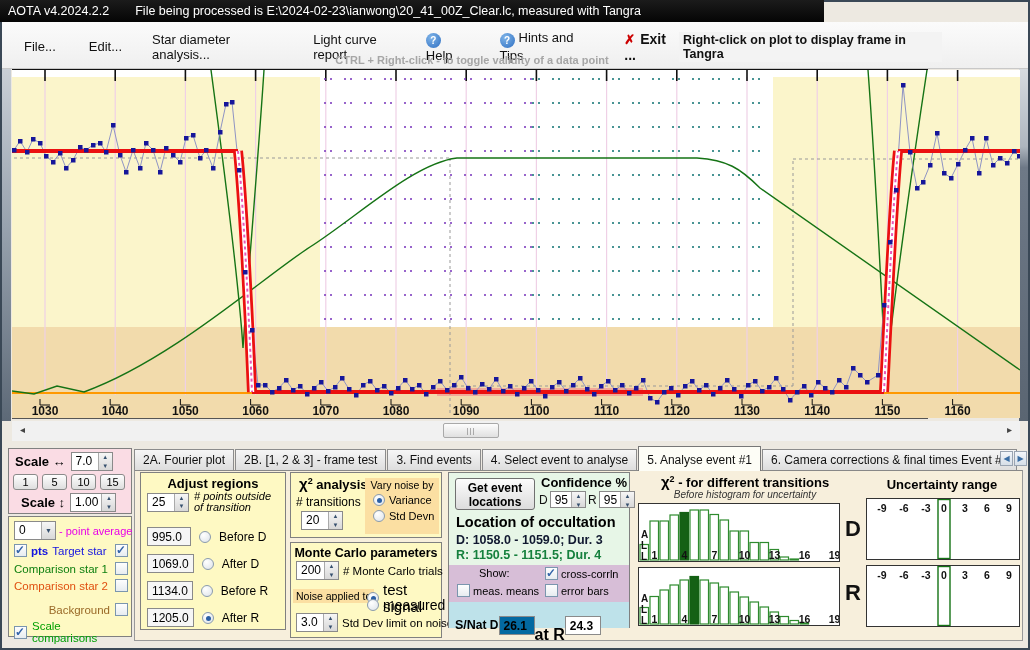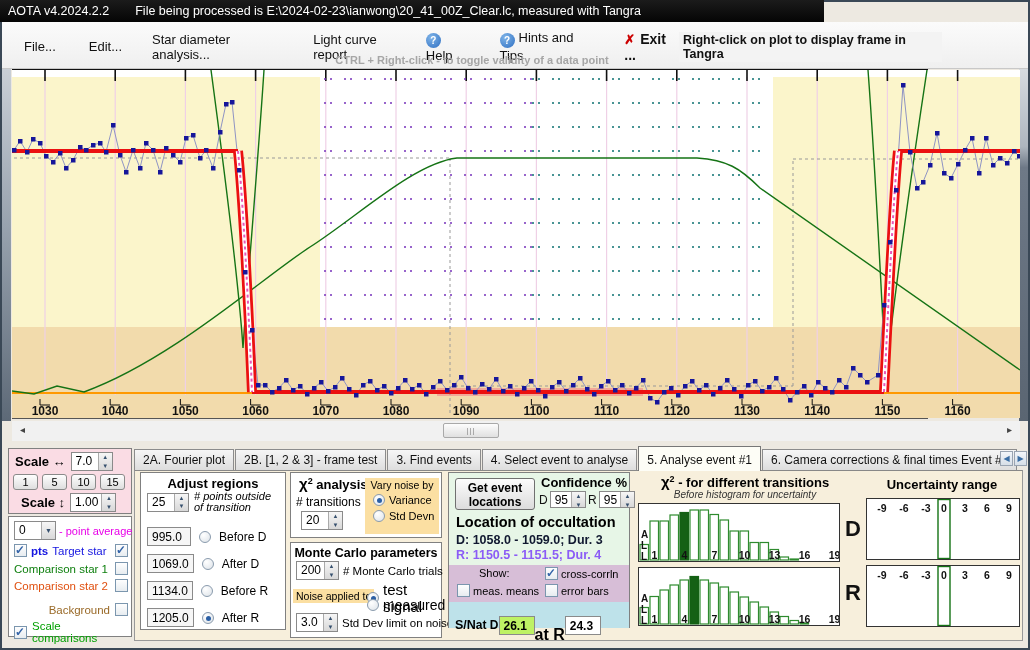--- a/index.html
+++ b/index.html
@@ -30,21 +30,21 @@
   
   .tabs{position:absolute;left:134px;top:446px;height:25px;display:flex;align-items:flex-end;}
   .tab{padding:3px 8px 4px 8px;font-size:12px;border:1px solid #8C8C8C;background:linear-gradient(#F6F6F6,#DCDCDC);
        border-bottom:none;margin-right:1px;white-space:nowrap;color:#111;}
   .tab.active{background:#FDFDF6;padding-top:6px;border-color:#777;position:relative;z-index:3;}
   .tabarrows{position:absolute;left:1000px;top:451px;display:flex;gap:1px;}
   .tabarrows div{width:13px;height:15px;border:1px solid #99A4B2;background:linear-gradient(#F2F6FA,#D7DfE8);
                  font-size:8px;color:#3A6EA5;text-align:center;line-height:14px;}
   
   .content{position:absolute;left:134px;top:470px;width:889px;height:171px;background:#F7EFDC;border:1px solid #999;border-top:1px solid #888;}
-  .panel{position:absolute;border:1px solid #808080;background:#ffffff;}
+  .panel{position:absolute;border:1px solid #808080;background:#fef9c3;}
   .ptitle{font-weight:bold;font-size:13px;text-align:center;padding-top:3px;}
   .lbl{font-size:12px;color:#111;}
   .spin{display:inline-flex;border:1px solid #8a8a8a;background:#fff;height:19px;align-items:stretch;}
   .spin .val{padding:1px 3px 0 4px;font-size:12px;min-width:26px;}
   .spin .arr{width:14px;display:flex;flex-direction:column;border-left:1px solid #aaa;background:linear-gradient(#F6F6F6,#D8D8D8);}
   .spin .arr span{font-size:6px;line-height:8.5px;text-align:center;color:#36506E;}
   .vbox{display:inline-block;border:1px solid #8a8a8a;background:#F6F6F6;font-size:12px;padding:2px 4px 1px 4px;min-width:44px;}
   .radio{width:12px;height:12px;border-radius:50%;border:1px solid #8A9BAD;background:radial-gradient(circle at 35% 30%,#fff,#DCE2E8);display:inline-block;position:relative;flex:none;}
   .radio.sel::after{content:"";position:absolute;left:3px;top:3px;width:5px;height:5px;border-radius:50%;background:#2B5FA5;}
   .cb{width:13px;height:13px;border:1px solid #7B96AE;background:linear-gradient(#FEFEFE,#E7ECF0);display:inline-block;position:relative;flex:none;}
@@ -544,21 +544,21 @@
       <span class="spin" style="height:17px">
           <span class="val" style="min-width:16px">95</span>
           <span class="arr">
             <span>▲</span>
             <span>▼</span>
           </span>
         </span>
     </div>
     <div style="position:absolute;left:7px;top:41px;font-weight:bold;font-size:14.5px;">Location of occultation</div>
     <div style="position:absolute;left:7px;top:60px;font-weight:bold;font-size:12.5px;color:#101830;">D: 1058.0 - 1059.0; Dur. 3</div>
-    <div style="position:absolute;left:7px;top:75px;font-weight:bold;font-size:12.5px;color:#8b5cf6;">R: 1150.5 - 1151.5; Dur. 4</div>
+    <div style="position:absolute;left:7px;top:75px;font-weight:bold;font-size:12.5px;color:#15803d;">R: 1150.5 - 1151.5; Dur. 4</div>
     <div style="position:absolute;left:0;top:92px;width:180px;height:37px;background:#D7BED7;">
       <div class="row" style="left:30px;top:2px;">
           <span style="font-size:11px;">Show:</span>
         </div>
       <div class="row" style="left:96px;top:2px;gap:3px;">
         <span class="cb checked"></span>
         <span style="font-size:11px;">cross-corrln</span>
       </div>
       <div class="row" style="left:8px;top:19px;gap:3px;">
         <span class="cb"></span>
@@ -566,21 +566,21 @@
       </div>
       <div class="row" style="left:96px;top:19px;gap:3px;">
         <span class="cb"></span>
         <span style="font-size:11px;">error bars</span>
       </div>
     </div>
     <div style="position:absolute;left:0;top:129px;width:180px;height:26px;background:#BEE2EA;">
       <div class="row" style="left:6px;top:4px;gap:0;">
         <span style="font-weight:bold;font-size:12.5px;">S/N</span>
         <span style="font-weight:bold;font-size:12px;">at D</span>
-        <span class="vbox" style="background:#bef264;font-weight:bold;min-width:36px;">26.1</span>
+        <span class="vbox" style="background:#0369a1;font-weight:bold;min-width:36px;">26.1</span>
         <span style="font-weight:bold;font-size:16px;margin-top:20px;">at R</span>
         <span class="vbox" style="background:#fff;font-weight:bold;min-width:36px;">24.3</span>
       </div>
     </div>
   </div>
 
   <div style="position:absolute;left:636px;top:473px;width:218px;text-align:center;font-weight:bold;font-size:13px;">
     <span style="font-size:15px;">χ</span><sup style="font-size:9px;">2</sup><span> -  for different transitions</span>
   </div>
   <div style="position:absolute;left:636px;top:489px;width:218px;text-align:center;font-style:italic;font-size:10px;color:#333;">Before histogram for uncertainty</div>

